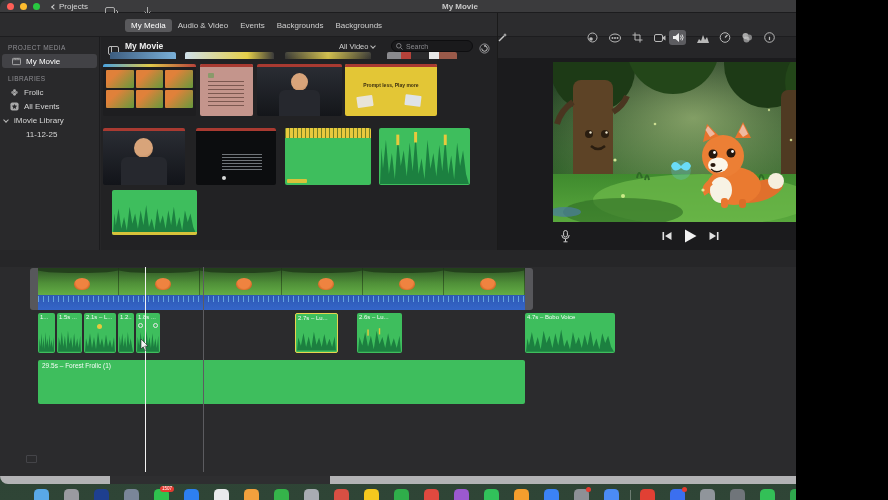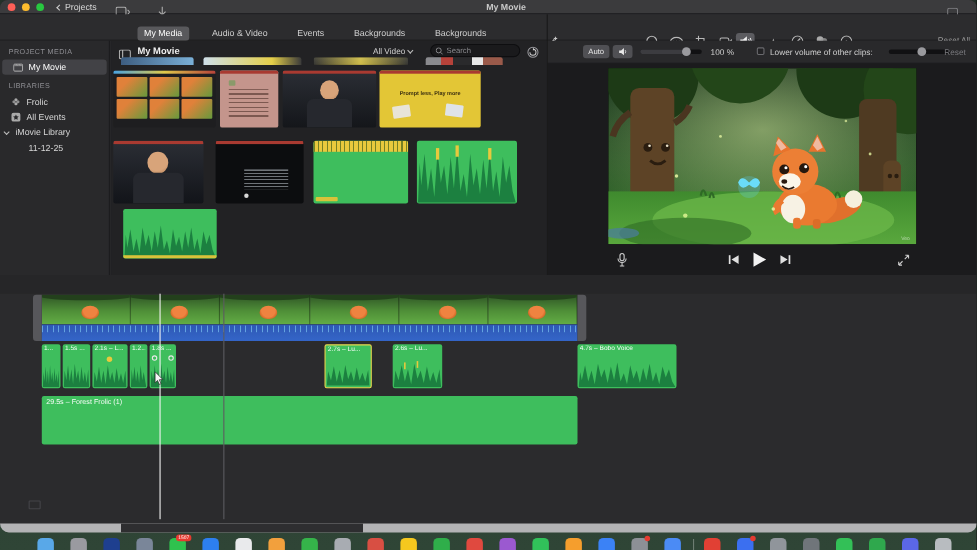--- a/index.html
+++ b/index.html
@@ -1,33 +1,33 @@
 <!DOCTYPE html>
 <html><head>
 <meta charset="utf-8">
 <style>
   *{margin:0;padding:0;box-sizing:border-box;}
   html,body{width:888px;height:500px;overflow:hidden;background:#000;}
   body{font-family:"Liberation Sans",sans-serif;color:#ddd;-webkit-font-smoothing:antialiased;}
-  #stage{position:relative;width:888px;height:500px;overflow:hidden;background:linear-gradient(180deg,#233129 0%,#2f4536 100%);}
+  #stage{position:relative;width:796px;height:500px;overflow:hidden;background:linear-gradient(180deg,#233129 0%,#2f4536 100%);}
 
   
   #window{position:absolute;left:0;top:0;width:888px;height:477px;background:#262628;border-radius:7px 7px 0 0;overflow:hidden;}
 
   
   #titlebar{position:absolute;left:0;top:0;width:888px;height:13px;background:#3b3b3d;border-bottom:1px solid #1c1c1e;}
   .tl{position:absolute;top:3px;width:7px;height:7px;border-radius:50%;}
   #titlebar .back{position:absolute;left:52px;top:2px;font-size:8px;color:#d8d8d8;display:flex;align-items:center;gap:3px;}
   .chev-left{width:4px;height:4px;border-left:1px solid #cfcfcf;border-bottom:1px solid #cfcfcf;transform:rotate(45deg);display:inline-block;}
   #window-title{position:absolute;left:400px;top:2px;width:120px;text-align:center;font-size:8px;font-weight:bold;color:#c9c9c9;}
   .tb-icon{position:absolute;top:2px;opacity:.85;}
 
   
   #toprow{position:absolute;left:0;top:13px;width:888px;height:24px;background:#2c2c2e;border-bottom:1px solid #1d1d1f;}
-  #tabs{position:absolute;left:125px;top:0;height:24px;display:flex;align-items:flex-end;gap:15px;}
+  #tabs{position:absolute;left:125px;top:0;height:24px;display:flex;align-items:center;gap:0;}
   .tab{font-size:8px;color:#cfcfcf;padding:2px 6px;border-radius:3px;white-space:nowrap;}
   .tab.active{background:#59595c;color:#fff;}
   #divider-v{position:absolute;left:497px;top:13px;width:1px;height:237px;background:#1a1a1a;}
 
   .icnbtn{position:absolute;top:17px;width:17px;height:15px;display:flex;align-items:center;justify-content:center;border-radius:3px;}
   .icnbtn.active{background:#5c5c60;}
   .icnbtn svg{display:block;}
   #reset-all{position:absolute;right:6px;top:19px;font-size:7.5px;color:#9a9a9a;}
 
   
@@ -213,40 +213,20 @@
       <span class="icnbtn" style="left:761px;">
         <svg width="11" height="11" viewBox="0 0 11 11">
             <circle cx="5.5" cy="5.5" r="4.8" fill="none" stroke="#b8b8b8"></circle>
             <path d="M5.5 4.8 V8 M5.5 3 v.1" stroke="#b8b8b8" stroke-width="1.2"></path>
           </svg>
       </span>
       <span id="reset-all">Reset All</span>
     </div>
     <div id="divider-v"></div>
 
-    <div id="volrow">
-      <span class="pill" style="position:absolute;left:32px;top:4px;width:24px;height:12px;font-size:7px;">Auto</span>
-      <span class="pill" style="position:absolute;left:59px;top:4px;width:18px;height:12px;">
-        <svg width="9" height="8" viewBox="0 0 12 11">
-            <path d="M1 4 h2.5 L7 1 v9 L3.5 7 H1z" fill="#e8e8e8"></path>
-            <path d="M8.5 3.5 q1.5 2 0 4" fill="none" stroke="#e8e8e8"></path>
-          </svg>
-      </span>
-      <span class="slider-track" style="left:84px;top:8px;width:56px;">
-        <span class="slider-fill" style="left:0;width:40px;"></span>
-        <span class="slider-knob" style="left:38px;"></span>
-      </span>
-      <span style="position:absolute;left:148px;top:6px;color:#cfcfcf;">100 %</span>
-      <span class="checkbox" style="left:190px;top:6px;"></span>
-      <span style="position:absolute;left:202px;top:6px;color:#cfcfcf;">Lower volume of other clips:</span>
-      <span class="slider-track" style="left:310px;top:8px;width:56px;">
-        <span class="slider-knob" style="left:26px;"></span>
-      </span>
-      <span style="position:absolute;right:10px;top:6px;color:#79797d;">Reset</span>
-    </div>
 
     <div id="sidebar">
       <div class="side-head">PROJECT MEDIA</div>
       <div class="side-item active">
         <svg class="side-ic" viewBox="0 0 10 10">
             <rect x="0.5" y="1.5" width="9" height="7" rx="1" fill="none" stroke="#cfcfcf"></rect>
             <path d="M1 3 h8 M3 1.5 l1 1.5 M6 1.5 l1 1.5" stroke="#cfcfcf" stroke-width=".7"></path>
           </svg>
         <span>My Movie</span>
       </div>

